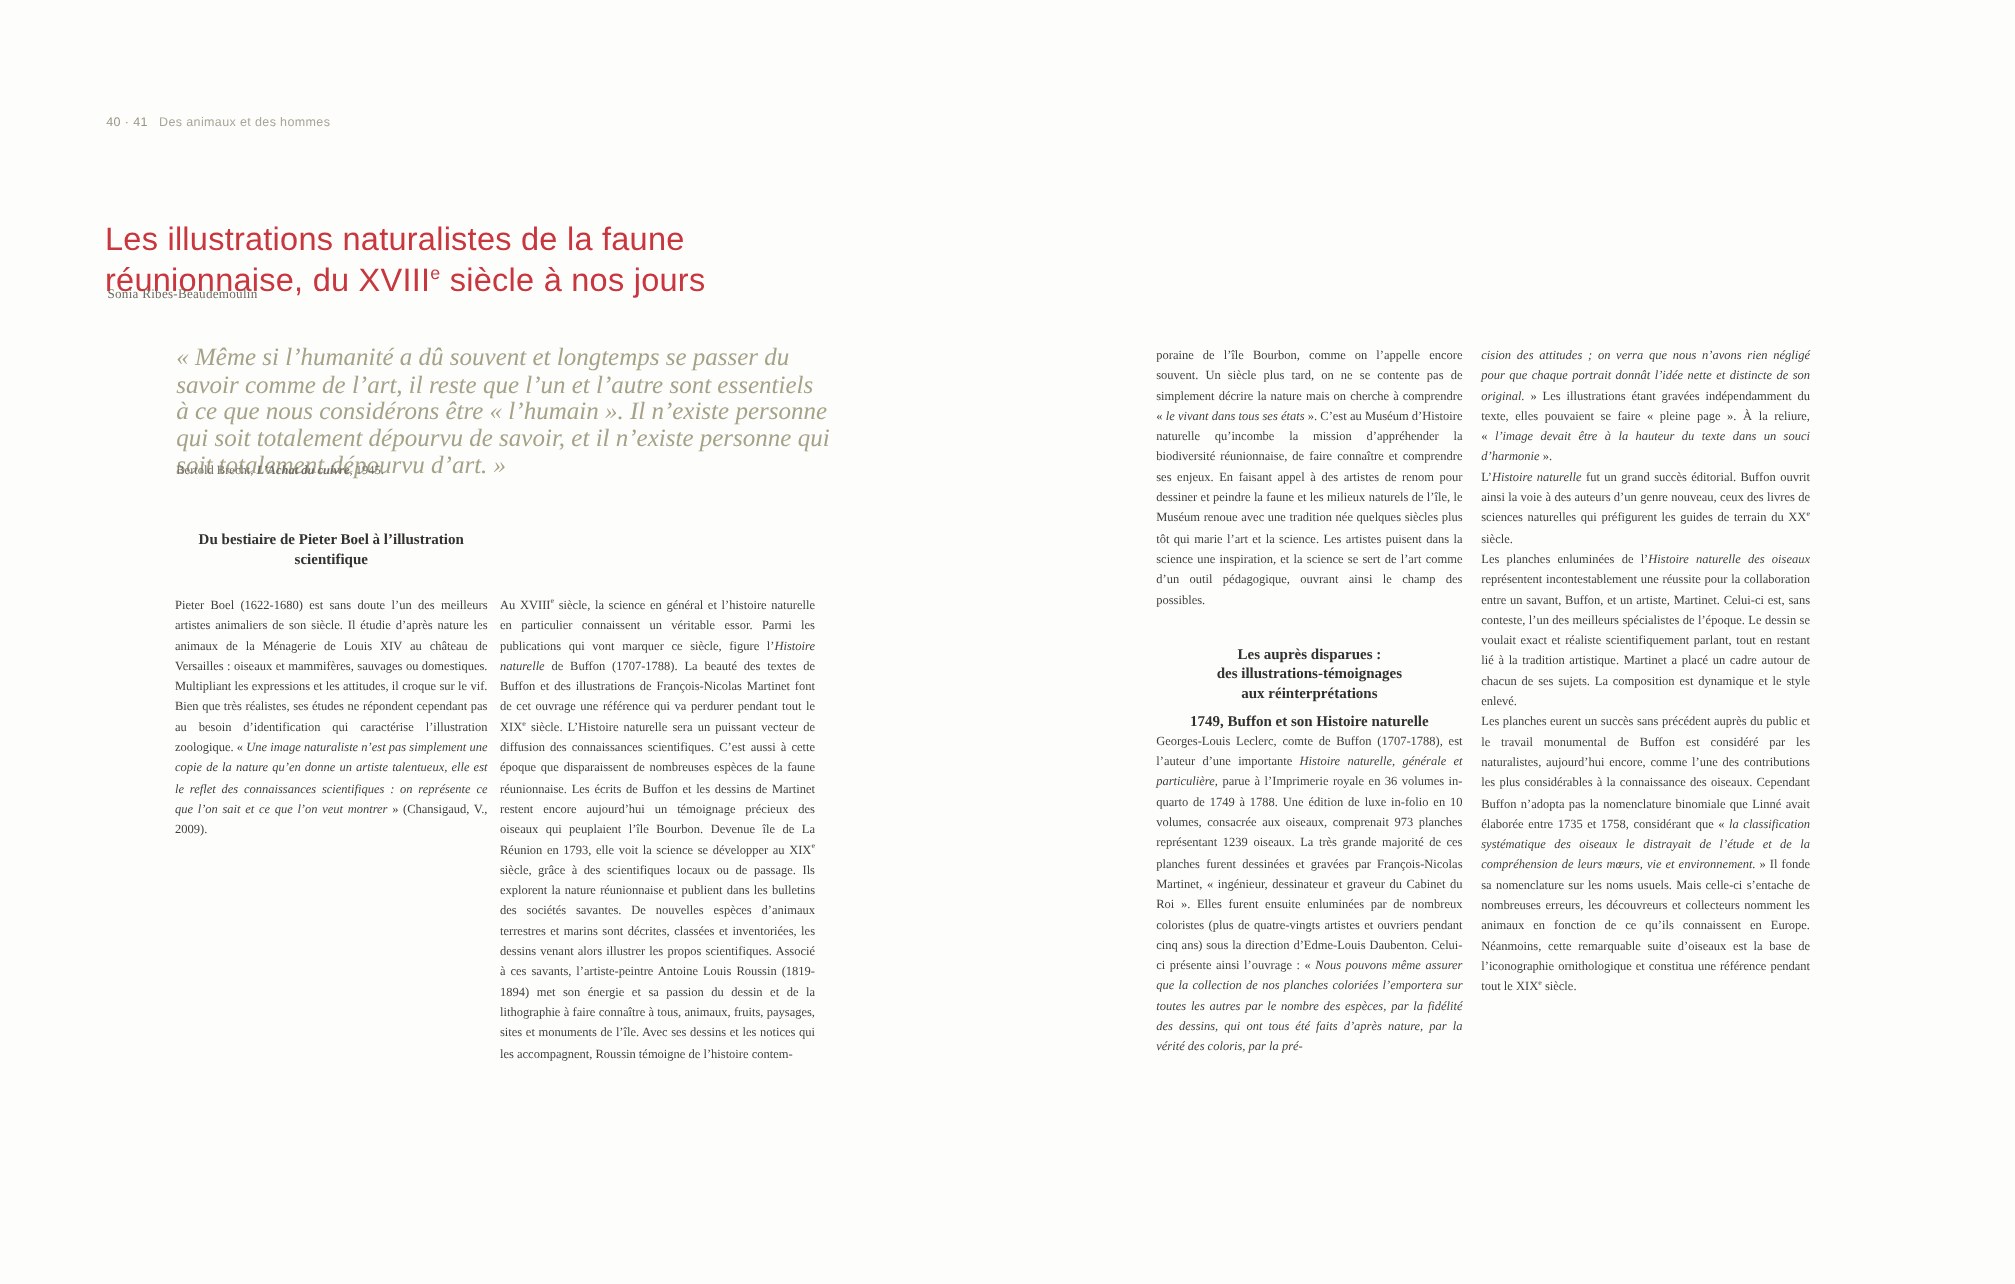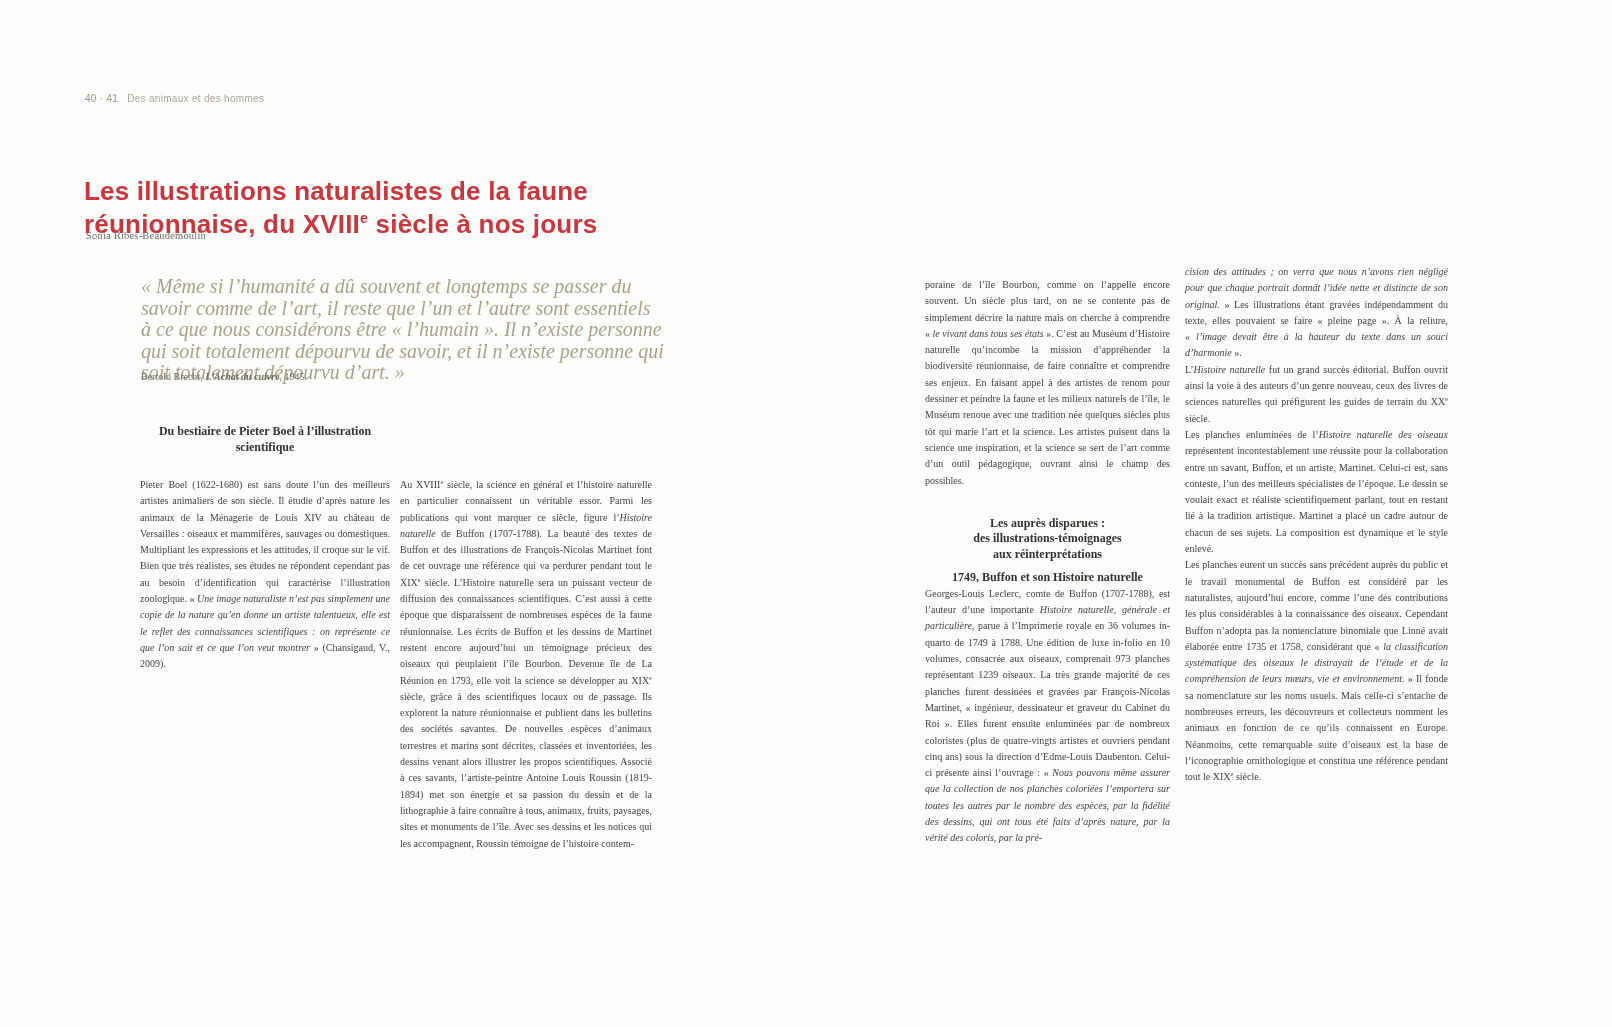--- a/index.html
+++ b/index.html
@@ -14,21 +14,21 @@
     position:absolute; left:85px; top:93px;
     font-family:"Liberation Sans", sans-serif;
     font-size:10px; letter-spacing:0.3px; color:#a9a598;
   }
   .page-header .folio { color:#989484; margin-right:9px; }
 
   
   .title {
     position:absolute; left:84px; top:158px; width:560px;
     font-family:"Liberation Sans", sans-serif;
-    font-weight:700; font-size:26px; line-height:33px;
+    font-weight:400; font-size:26px; line-height:33px;
     color:#c8363e; letter-spacing:0.2px;
   }
   .title sup { font-size:0.55em; vertical-align:super; line-height:0; }
 
   .author {
     position:absolute; left:86px; top:230px;
     font-size:10.5px; color:#6f6b61; letter-spacing:0.2px;
   }
 
   
@@ -53,21 +53,21 @@
   .col sup, .quote sup { font-size:0.65em; vertical-align:super; line-height:0; }
 
   .col-heading {
     font-weight:bold; text-align:center;
     font-size:12px; line-height:15.5px; color:#33322f;
   }
   #col1-heading { position:absolute; left:140px; top:424px; width:250px; }
   #col1 { left:140px; top:477px; width:250px; }
   #col2 { left:400px; top:477px; width:252px; }
   #col3 { left:925px; top:277px; width:245px; }
-  #col4 { left:1185px; top:264px; width:263px; }
+  #col4 { left:1185px; top:277px; width:263px; }
 
   .mt-heading { margin-top:27px; }
   .mt-subheading { margin-top:8px; }
   .mt-body { margin-top:25px; }
 </style>
 </head>
 <body>
 
 <div class="spread">
 

